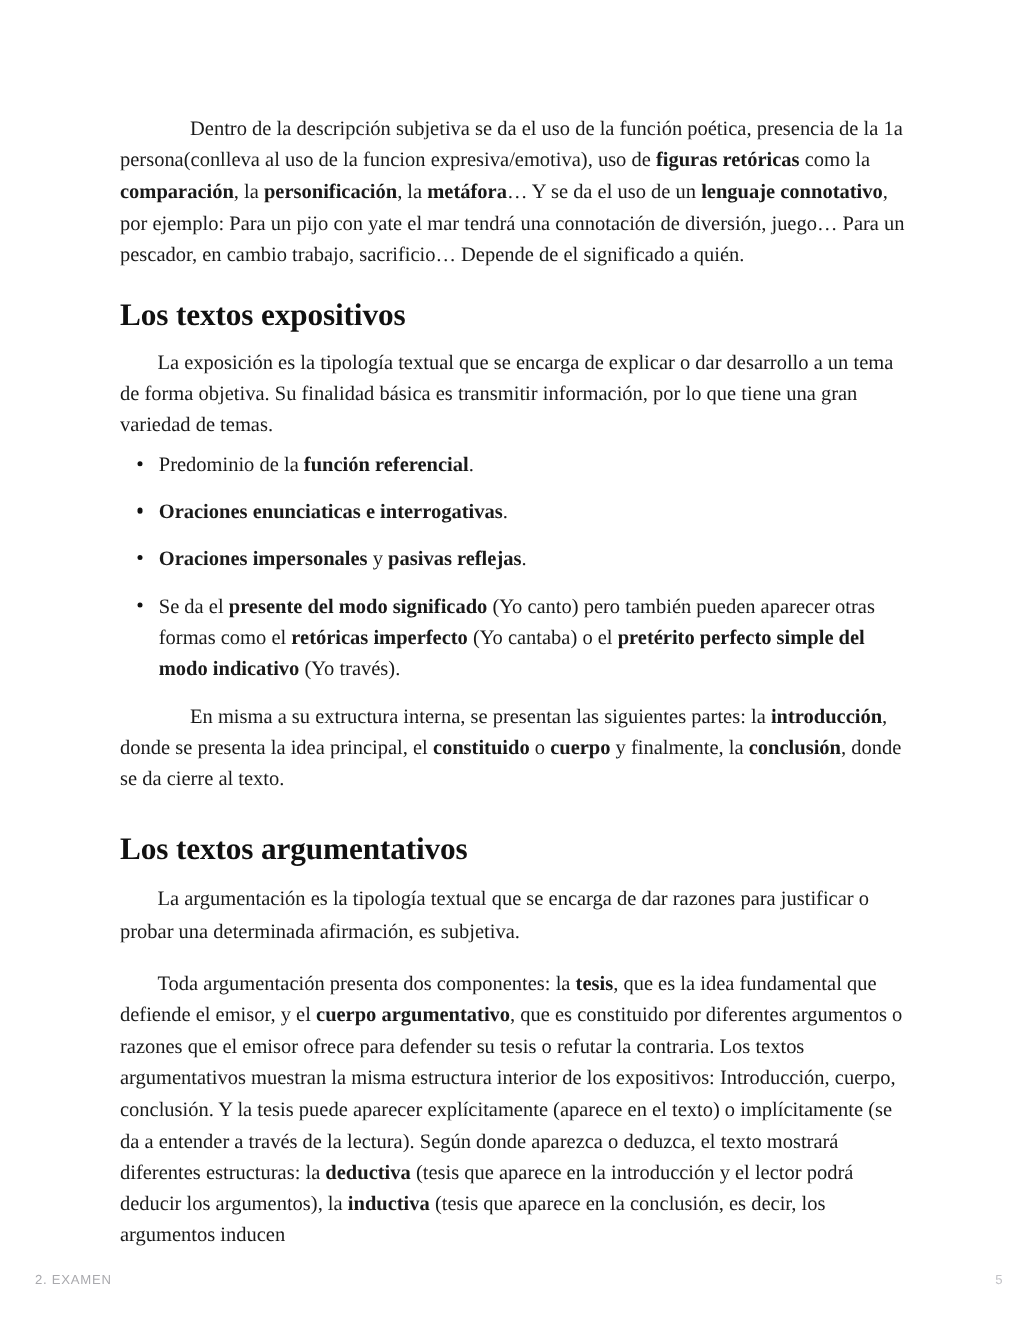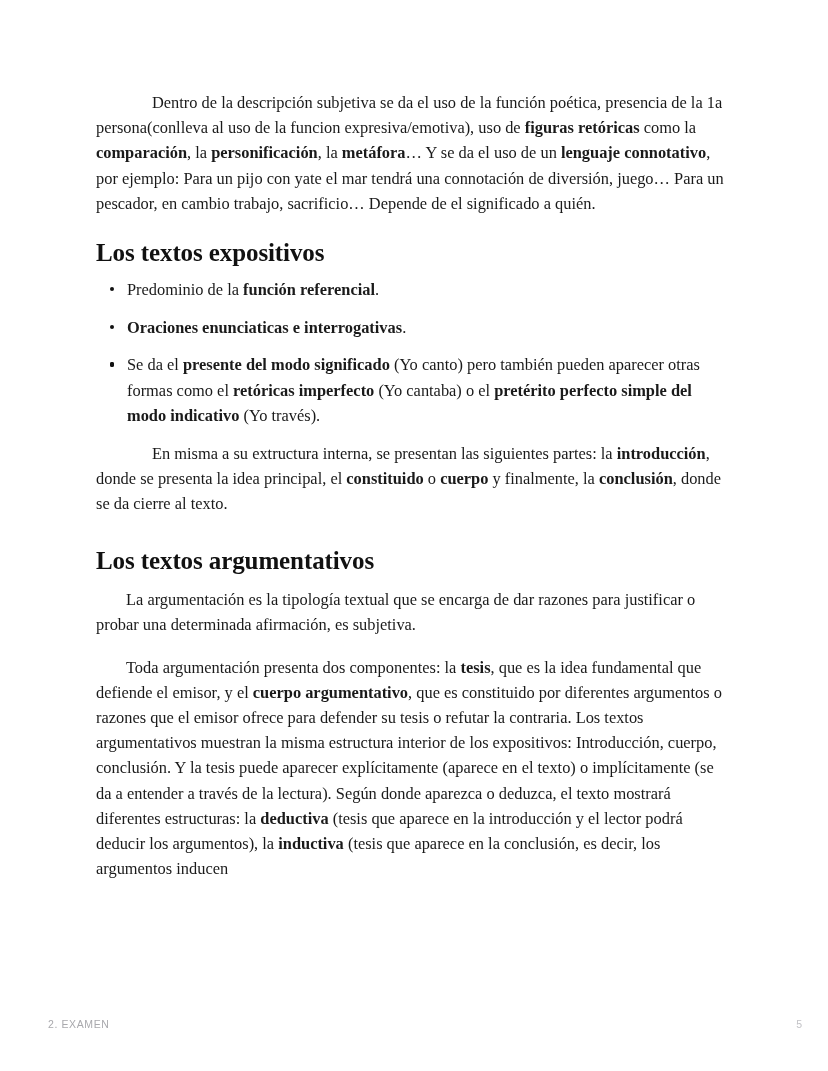--- a/index.html
+++ b/index.html
@@ -79,21 +79,21 @@
   .footer {
     position: absolute;
     left: 0;
     top: 1018px;
     width: 828px;
     height: 20px;
     font-family: "Liberation Sans", "DejaVu Sans", sans-serif;
   }
   .footer-left {
     position: absolute;
-    left: 48px;
+    left: 28px;
     top: 0;
     font-size: 10.5px;
     letter-spacing: 0.6px;
     color: #a9a9ad;
   }
   .footer-right {
     position: absolute;
     left: 782px;
     top: 0;
     width: 20px;
@@ -106,32 +106,34 @@
 <body>
 
 <div class="page">
 
   <div class="content">
 
     <p class="para"><span>Dentro de la descripción subjetiva se da el uso de la función poética, presencia de la 1a persona(conlleva al uso de la funcion expresiva/emotiva), uso de </span><b>figuras retóricas</b><span> como la </span><b>comparación</b><span>, la </span><b>personificación</b><span>, la </span><b>metáfora</b><span>… Y se da el uso de un </span><b>lenguaje connotativo</b><span>, por ejemplo: Para un pijo con yate el mar tendrá una connotación de diversión, juego… Para un pescador, en cambio trabajo, sacrificio… Depende de el significado a quién.</span></p>
 
     <h2 class="heading">Los textos expositivos</h2>
 
+    <p class="para tight"><span>La exposición es la tipología textual que se encarga de explicar o dar desarrollo a un tema de forma objetiva. Su finalidad básica es transmitir información, por lo que tiene una gran variedad de temas.</span></p>
 
     <ul class="bullets">
       <li>
         <span class="dot"></span>
         <span><span>Predominio de la </span><b>función referencial</b><span>.</span></span>
       </li>
       <li>
         <span class="dot"></span>
         <span><b>Oraciones enunciaticas e interrogativas</b><span>.</span></span>
       </li>
       <li>
         <span class="dot"></span>
+        <span><b>Oraciones impersonales</b><span> y </span><b>pasivas reflejas</b><span>.</span></span>
       </li>
       <li>
         <span class="dot"></span>
         <span><span>Se da el </span><b>presente del modo significado</b><span> (Yo canto) pero también pueden aparecer otras formas como el </span><b>retóricas imperfecto</b><span> (Yo cantaba) o el </span><b>pretérito perfecto simple del modo indicativo</b><span> (Yo través).</span></span>
       </li>
     </ul>
 
     <p class="para"><span>En misma a su extructura interna, se presentan las siguientes partes: la </span><b>introducción</b><span>, donde se presenta la idea principal, el </span><b>constituido</b><span> o </span><b>cuerpo</b><span> y finalmente, la </span><b>conclusión</b><span>, donde se da cierre al texto.</span></p>
 
     <h2 class="heading second">Los textos argumentativos</h2>

